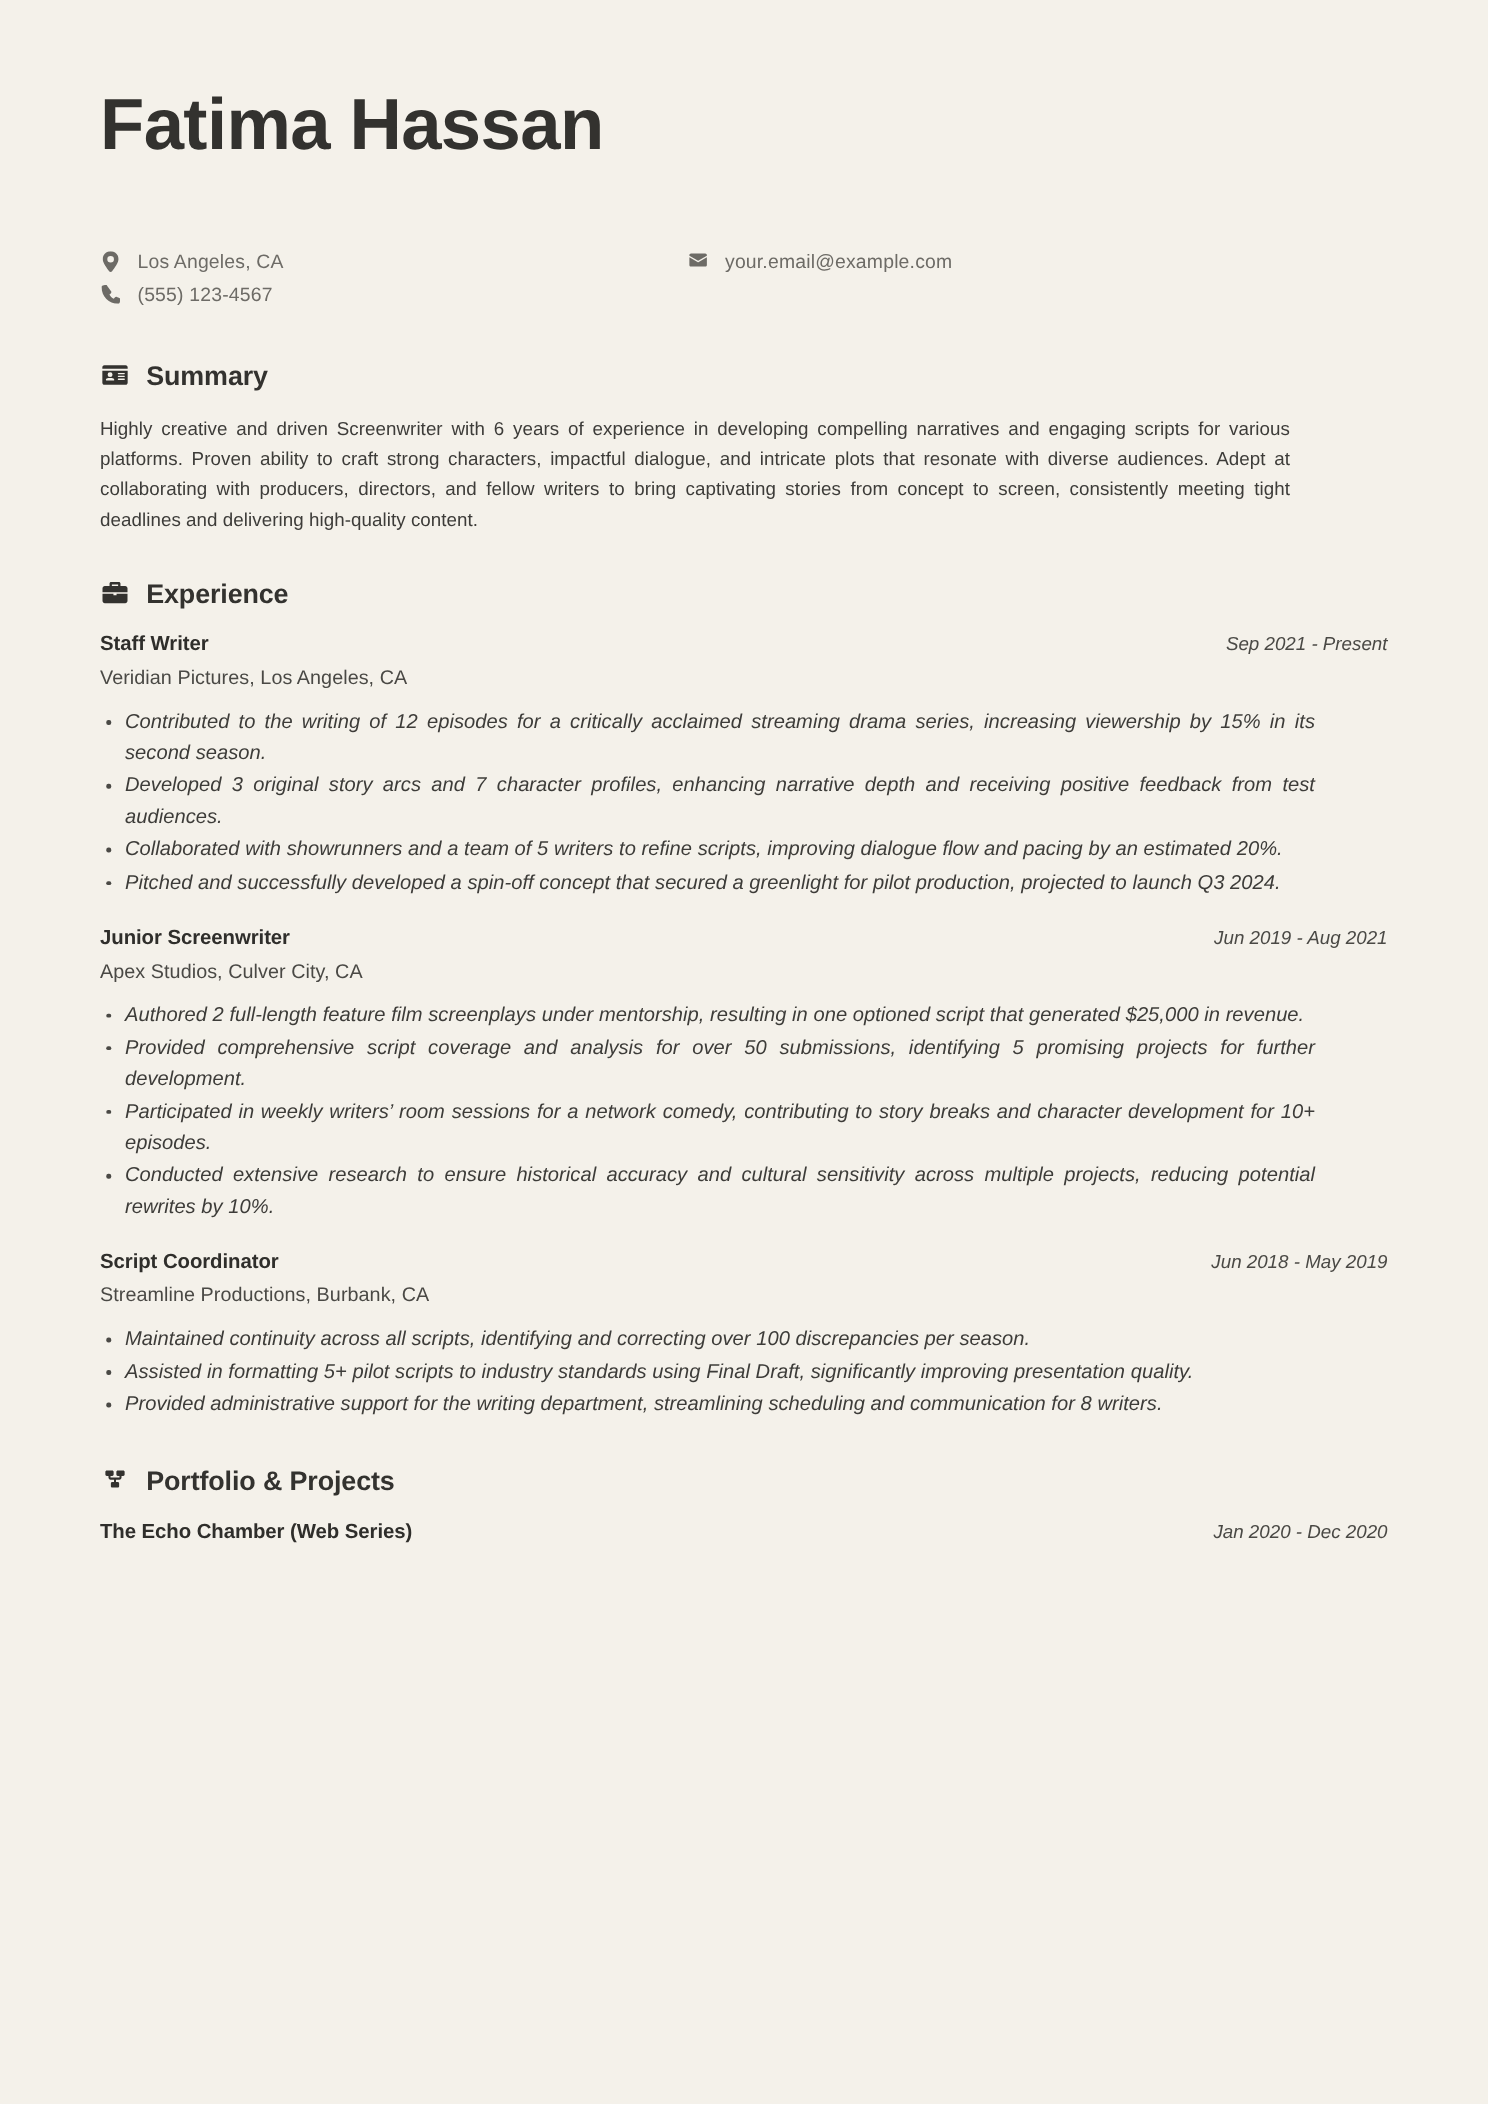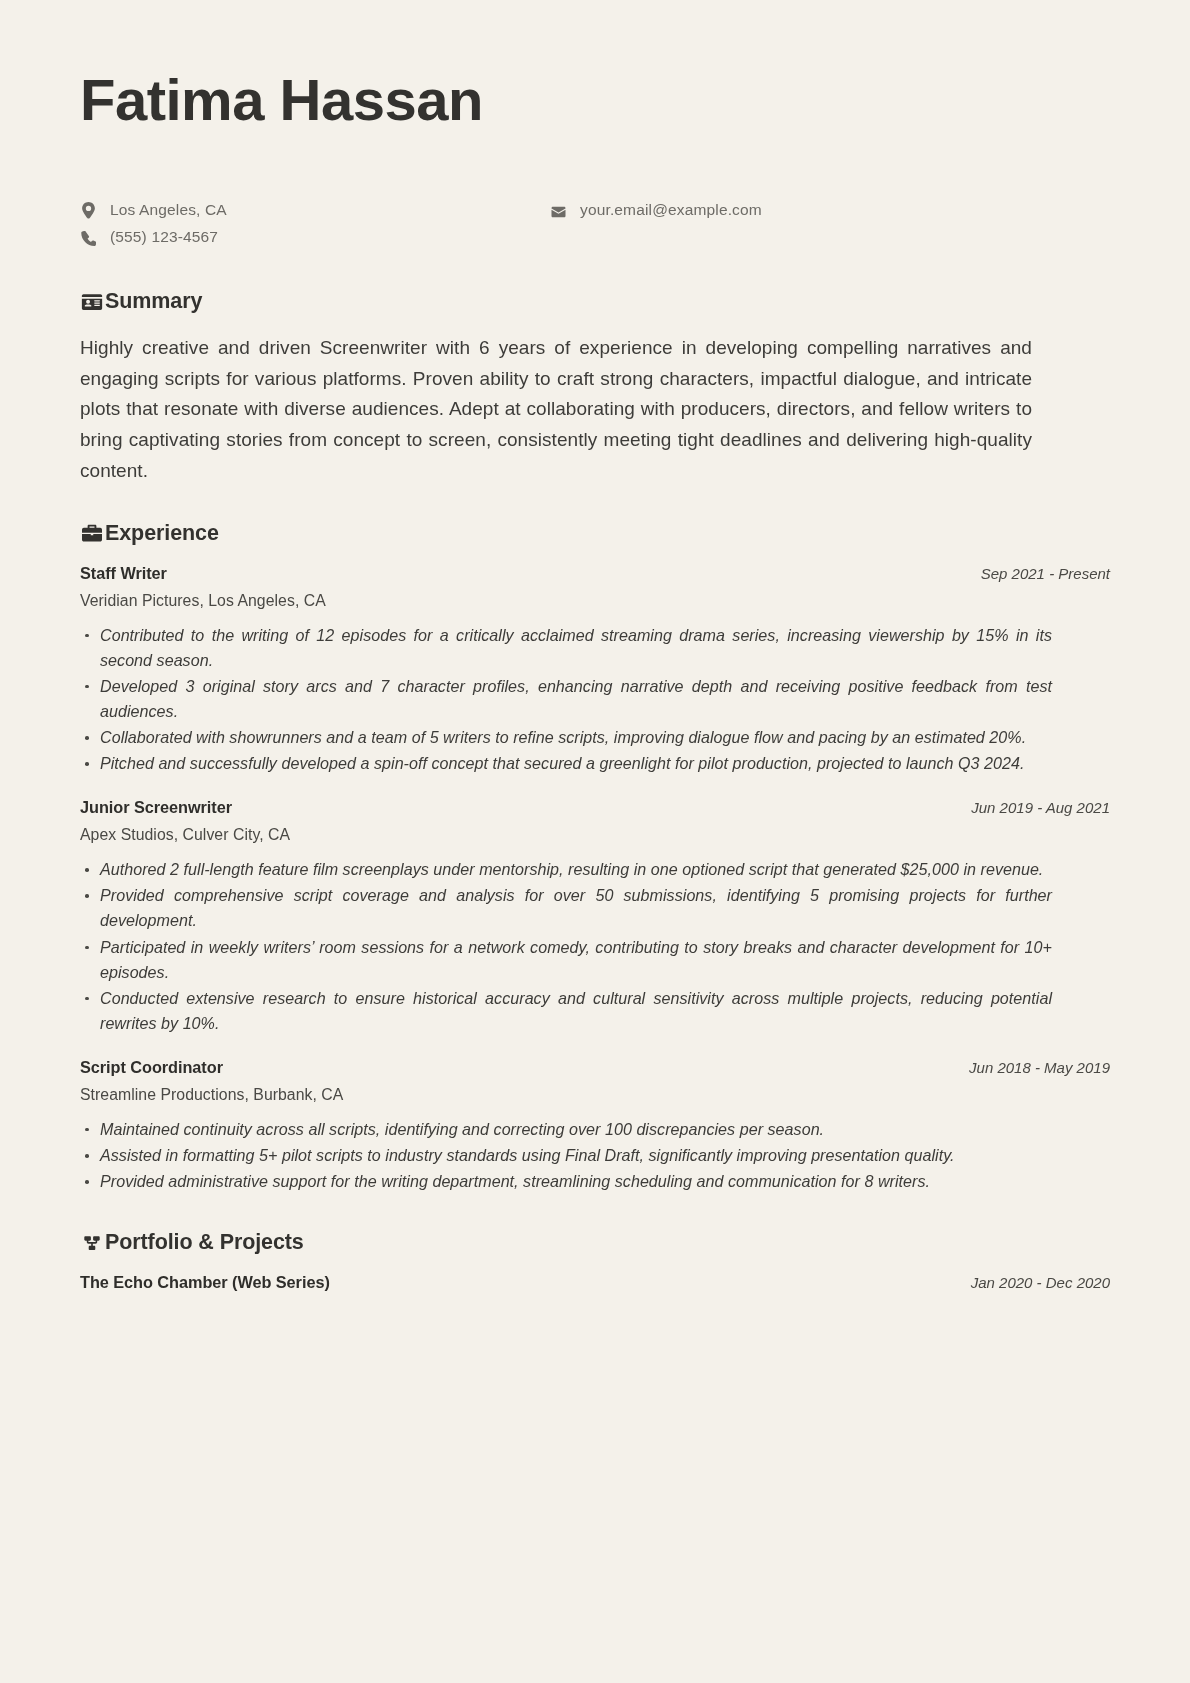--- a/index.html
+++ b/index.html
@@ -35,59 +35,59 @@
 
   .contact-block {
     margin-top: 66px;
     display: grid;
     grid-template-columns: 470px 1fr;
     grid-auto-rows: 27px;
     align-items: center;
   }
   .contact-item {
     display: flex;
-    align-items: flex-end;
+    align-items: flex-start;
     gap: 13px;
     font-size: 15.5px;
     color: #6d6b66;
     letter-spacing: 0.15px;
   }
   .contact-item .ico {
     width: 17px;
     display: flex;
     align-items: center;
     justify-content: center;
     flex: 0 0 17px;
   }
   .contact-item .ico svg { display: block; fill: #6d6b66; }
   .contact-item .txt { white-space: nowrap; }
 
   
   .section { margin-top: 38px; }
   .section-head {
     display: flex;
-    align-items: flex-end;
-    gap: 2px;
+    align-items: flex-start;
+    gap: 14px;
     margin-bottom: 18px;
   }
   .section-head .sico {
     width: 23px; height: 23px;
     display: flex; align-items: center; justify-content: center;
     flex: 0 0 23px;
   }
   .section-head .sico svg { display: block; fill: #33322f; }
   .section-title {
     font-size: 21.5px;
     font-weight: 700;
     color: #33322f;
     letter-spacing: -0.1px;
   }
 
   .summary-text {
-    font-size: 19px;
+    font-size: 15px;
     line-height: 1.62;
     color: #3d3c39;
     text-align: justify;
     hyphens: auto;
     max-width: 952px;
     letter-spacing: 0.05px;
   }
 
   
   .entry { margin-top: 4px; }

